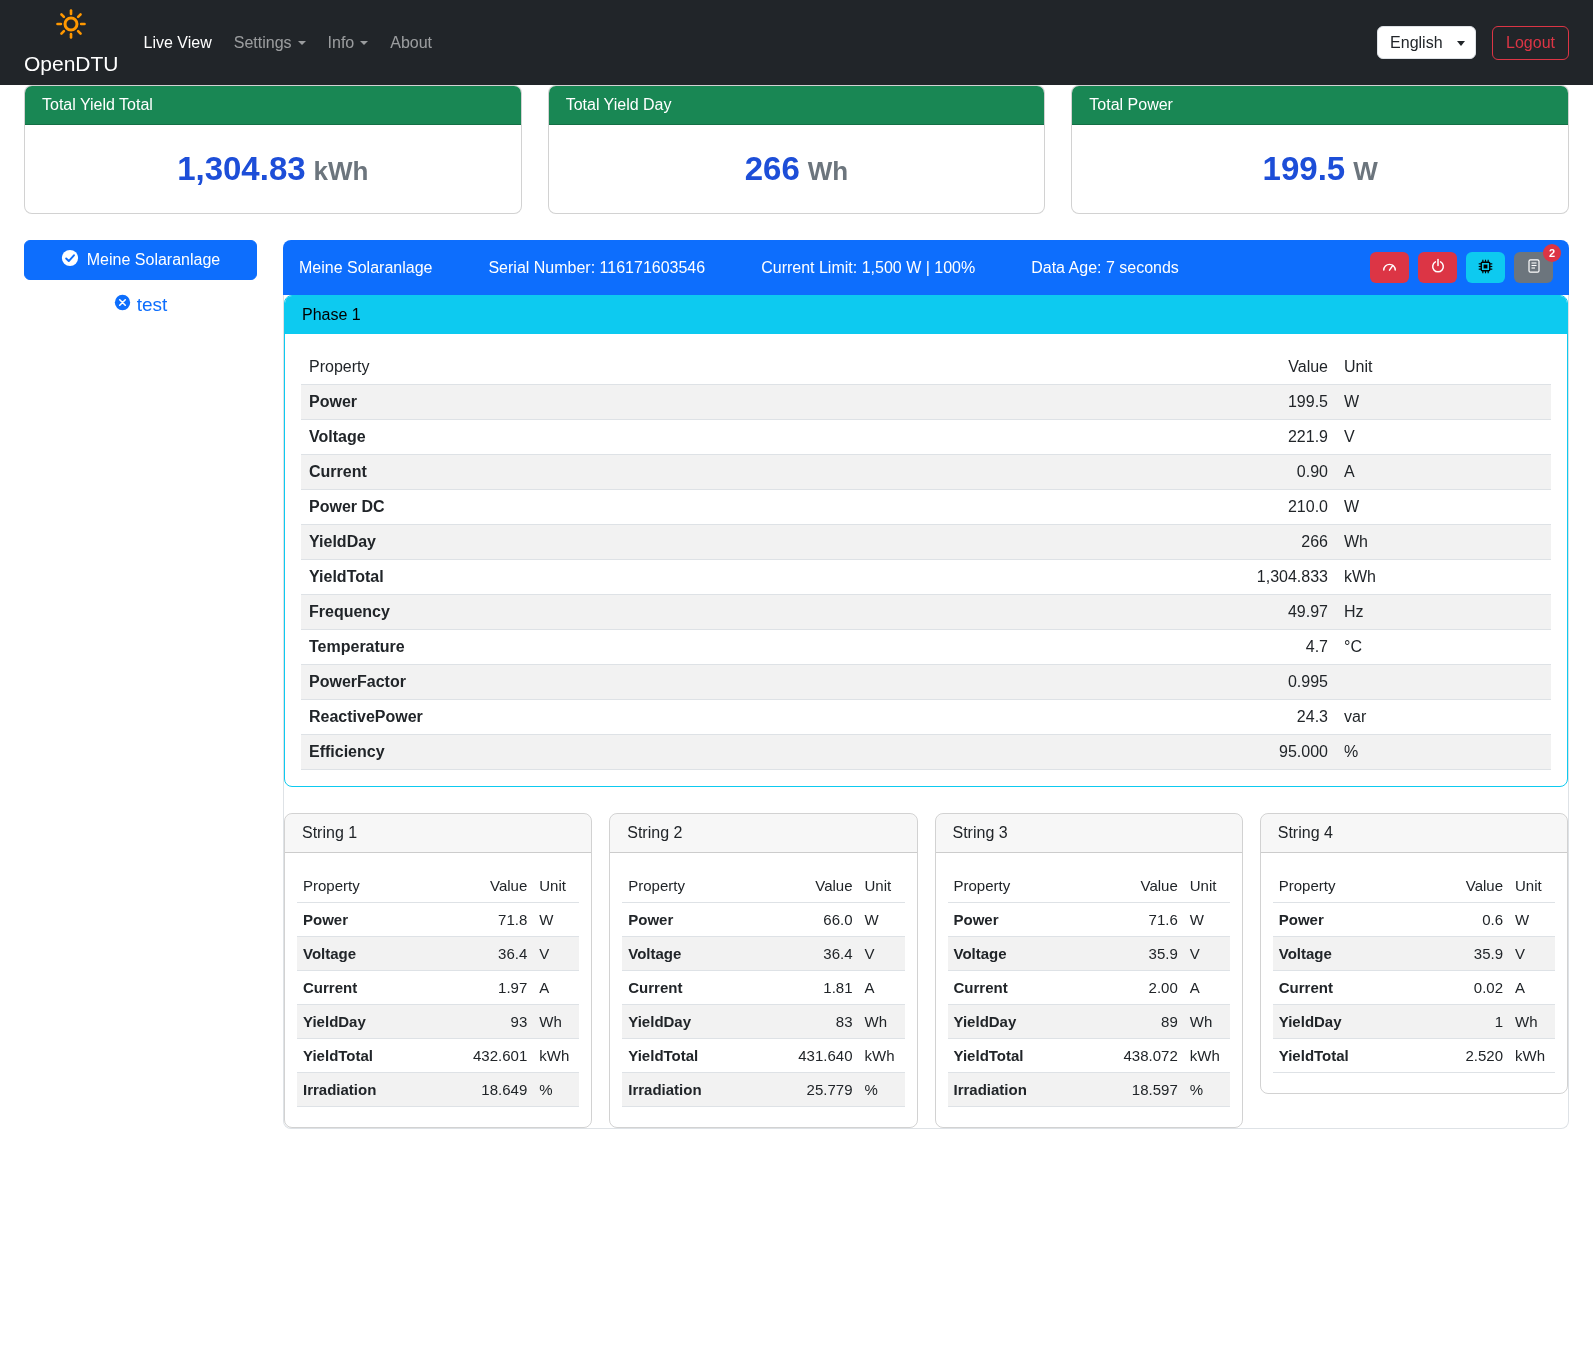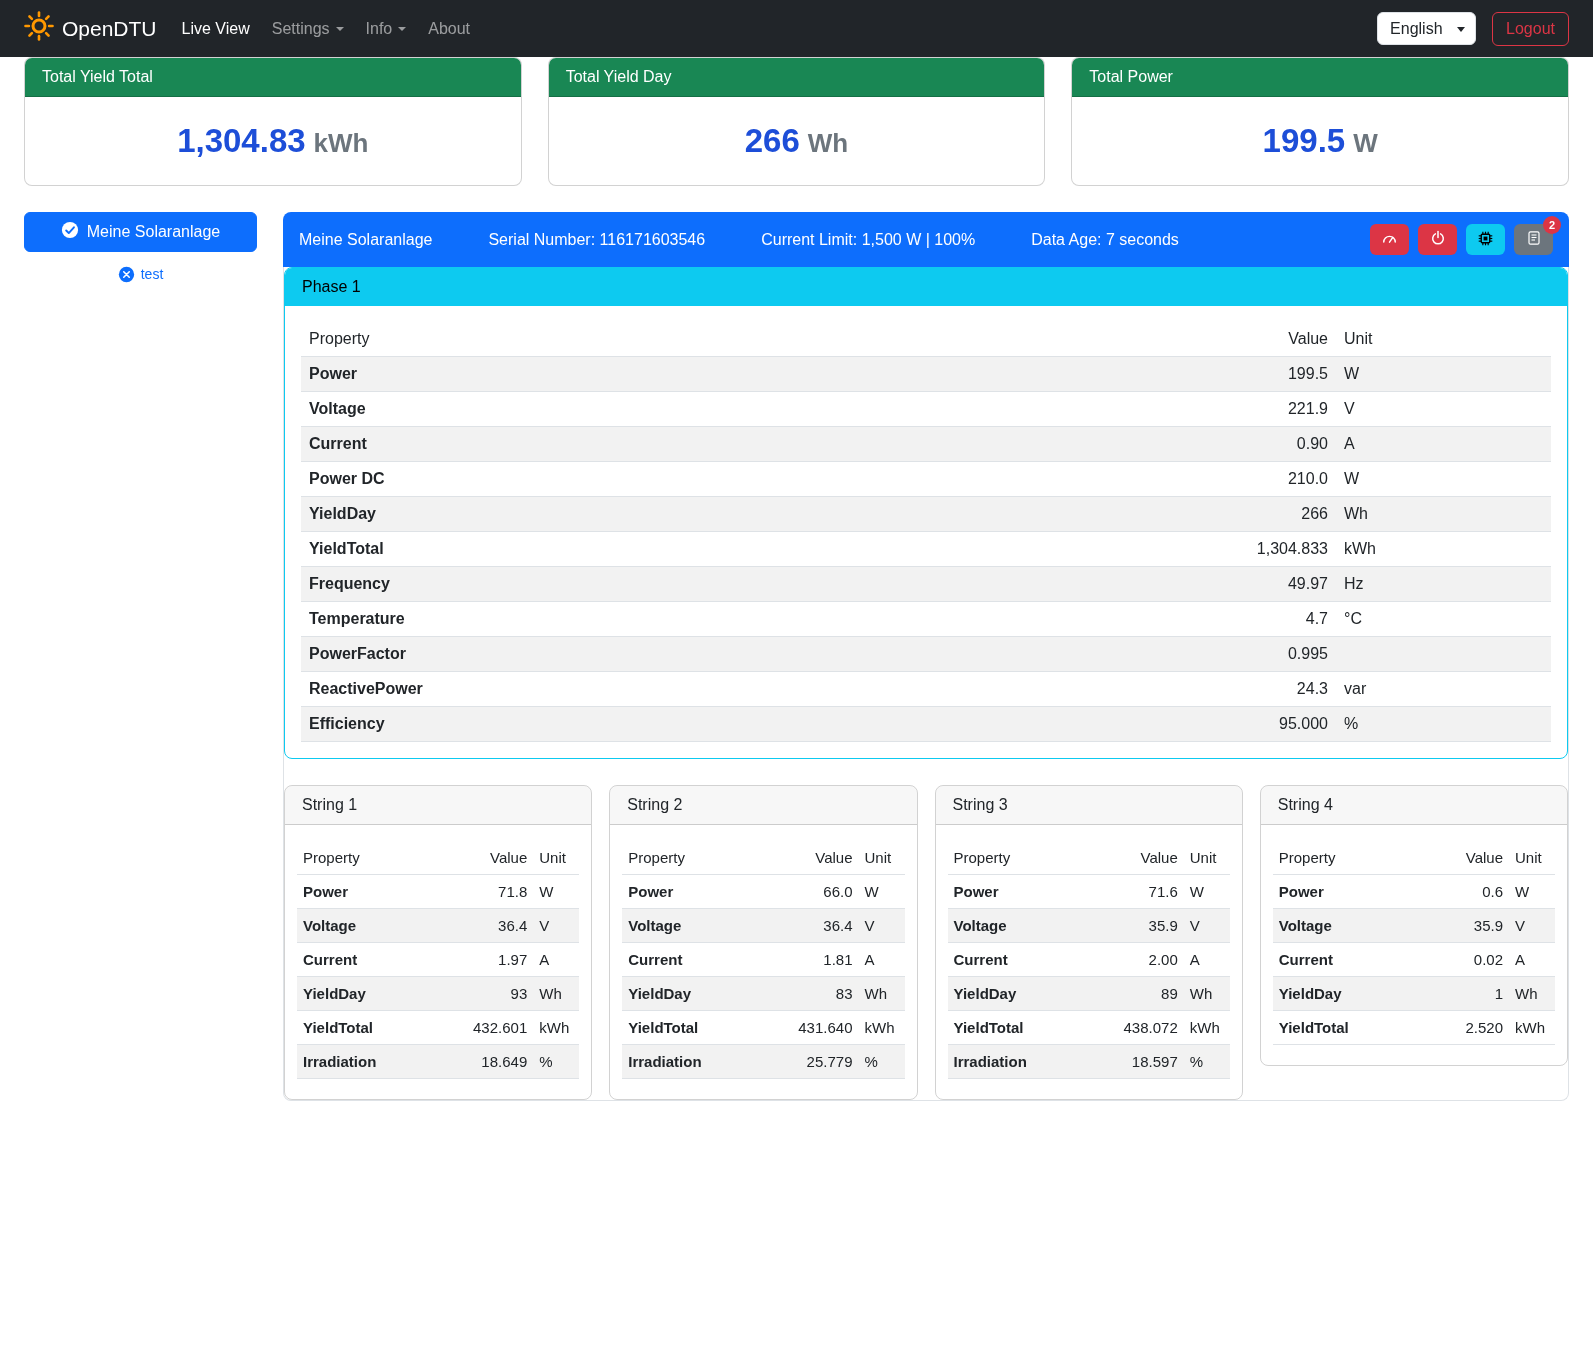--- a/index.html
+++ b/index.html
@@ -10,21 +10,21 @@
     font-size: 16px;
   }
 
   
   .navbar {
     display: flex; align-items: center;
     background: #212529;
     padding: 9px 24px;
     min-height: 57px;
   }
-  .brand { display: flex; align-items: center; gap: 8px; color: #fff; font-size: 21px; font-weight: 500; }
+  .brand { display: flex; align-items: center; gap: 8px; color: #fff; font-size: 21px; font-weight: 500; flex-direction: column; }
   .nav-links { display: flex; align-items: center; margin-left: 14px; text-align: right; }
   .nav-link {
     display: flex; align-items: center;
     color: rgba(255,255,255,.55);
     padding: 8px 11px; font-size: 16px; cursor: pointer; text-decoration: none;
   }
   .nav-link.active { color: #fff; }
   .caret {
     display: inline-block; width: 0; height: 0; margin-left: 6px;
     border-left: 4px solid transparent; border-right: 4px solid transparent;
@@ -71,22 +71,22 @@
   
   .content-row { display: flex; gap: 26px; align-items: flex-start; }
   .sidebar { width: 233px; flex: none; }
   .inverter-btn {
     width: 100%; display: flex; align-items: center; justify-content: center; gap: 8px;
     background: #0d6efd; color: #fff; border: 1px solid #0d6efd; border-radius: 6px;
     padding: 8px 12px; font-size: 16px; cursor: pointer;
     font-family: "Liberation Sans", sans-serif;
   }
   .test-link {
-    margin-top: 14px; display: flex; justify-content: center; gap: 6px;
-    color: #0d6efd; font-size: 14px; cursor: pointer; text-decoration: none;
+    margin-top: 14px; display: flex; align-items: center; justify-content: center; gap: 6px;
+    color: #0d6efd; font-size: 19px; cursor: pointer; text-decoration: none;
   }
 
   .main-panel { flex: 1; border-radius: 8px; }
   .panel-header {
     display: flex; align-items: center;
     background: #0d6efd; color: #fff;
     padding: 12px 16px; border-radius: 8px 8px 0 0;
     font-size: 16px; gap: 48px;
   }
   .panel-header .hdr-left { display: flex; align-items: center; gap: 56px; flex-wrap: wrap; }

